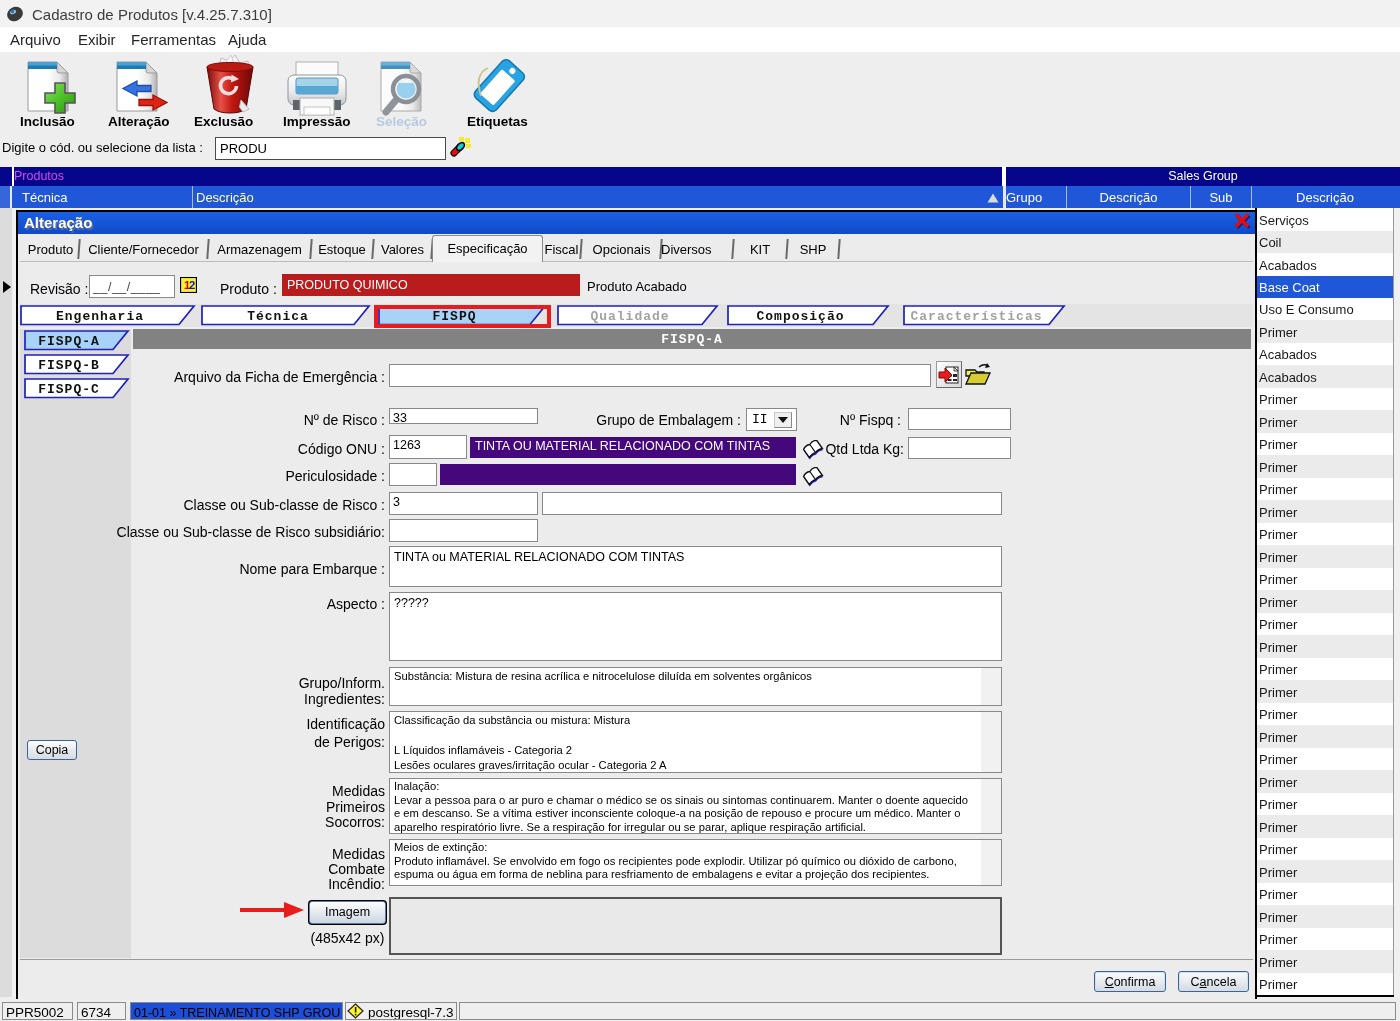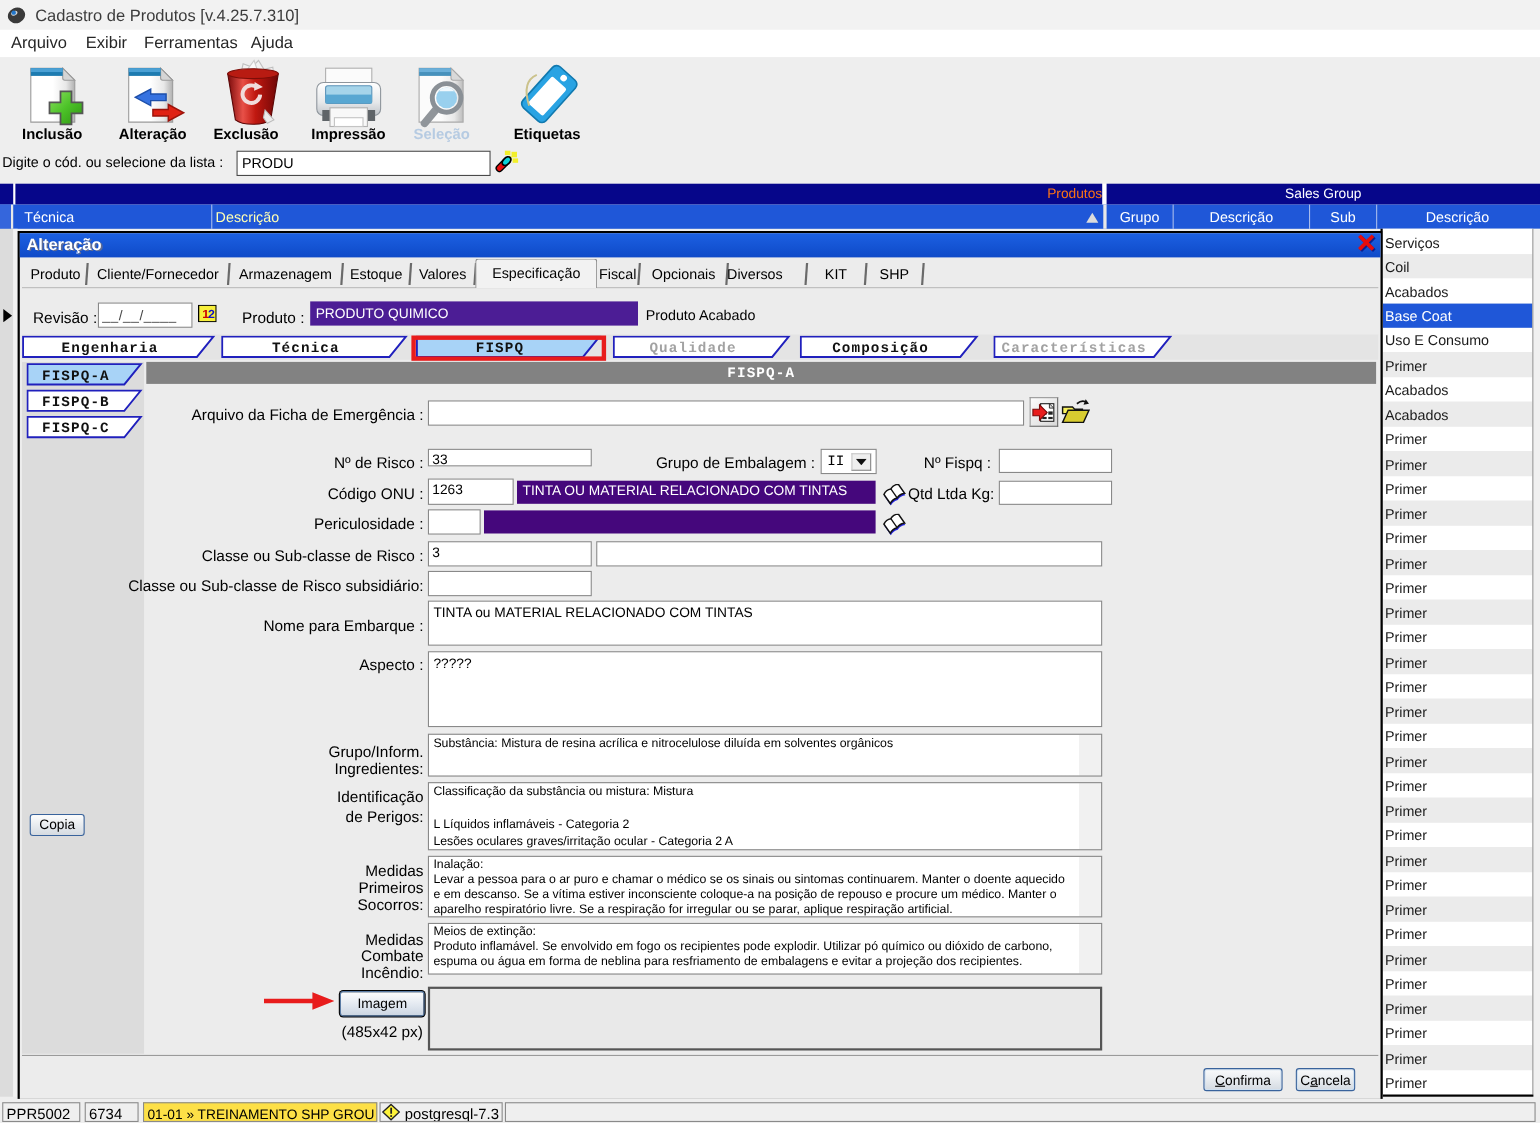--- a/index.html
+++ b/index.html
@@ -150,33 +150,33 @@
   <rect x="11" y="6" width="4" height="4"></rect>
       <rect x="16" y="8" width="5" height="4"></rect>
  </g>
  <line x1="4" y1="17" x2="9" y2="12" stroke="#000" stroke-width="7" stroke-linecap="round"></line>
  <line x1="4" y1="17" x2="8.5" y2="12.5" stroke="#e80c0c" stroke-width="4.6" stroke-linecap="round"></line>
  <ellipse cx="10.5" cy="10.5" rx="4.6" ry="3" fill="#0cd0d8" stroke="#000" stroke-width="1.6" transform="rotate(-45 10.5 10.5)"></ellipse>
 </svg>
 
 <div class="a" style="left:0;top:167px;width:1400px;height:19px;background:#fff"></div>
 <div class="a" style="left:0;top:167px;width:12px;height:19px;background:#06068a"></div>
-<div class="a" style="left:14px;top:167px;width:988px;height:19px;background:#06068a;color:#f97316;font-size:12.5px;text-align:right;line-height:19px">Produtos</div>
+<div class="a" style="left:14px;top:167px;width:988px;height:19px;background:#06068a;color:#d946ef;font-size:12.5px;text-align:left;line-height:19px">Produtos</div>
 <div class="a" style="left:1006px;top:167px;width:394px;height:19px;background:#06068a;color:#fff;font-size:12.5px;text-align:center;line-height:19px">Sales Group</div>
 
 <div class="a" style="left:0;top:186px;width:1400px;height:22px;background:#1f57d8"></div>
 <div class="a" style="left:0;top:186px;width:12px;height:22px;background:#3566dc;border-right:2px solid #e8e8e8"></div>
 <div class="a" style="left:22px;top:190px;font-size:13px;color:#fff">Técnica</div>
 <div class="a" style="left:196px;top:190px;font-size:13px;color:#ffffb4">Descrição</div>
 <div class="a" style="left:192px;top:186px;width:1px;height:22px;background:rgba(225,230,245,0.7)"></div>
 <svg class="a" style="left:987px;top:193px" width="12" height="10" viewBox="0 0 12 10">
     <path d="M6 0.5 L11.5 9.5 L0.5 9.5 Z" fill="#dcdcdc"></path>
   </svg>
 <div class="a" style="left:1003px;top:186px;width:3px;height:22px;background:#e8e8e8"></div>
-<div class="a" style="left:1006px;top:190px;width:60px;text-align:center;font-size:13px;color:#fff">Grupo</div>
+<div class="a" style="left:1006px;top:190px;width:60px;text-align:left;font-size:13px;color:#fff">Grupo</div>
 <div class="a" style="left:1066px;top:186px;width:1px;height:22px;background:rgba(225,230,245,0.7)"></div>
 <div class="a" style="left:1067px;top:190px;width:123px;text-align:center;font-size:13px;color:#fff">Descrição</div>
 <div class="a" style="left:1190px;top:186px;width:1px;height:22px;background:rgba(225,230,245,0.7)"></div>
 <div class="a" style="left:1191px;top:190px;width:60px;text-align:center;font-size:13px;color:#fff">Sub</div>
 <div class="a" style="left:1251px;top:186px;width:1px;height:22px;background:rgba(225,230,245,0.7)"></div>
 <div class="a" style="left:1257px;top:190px;width:136px;text-align:center;font-size:13px;color:#fff">Descrição</div>
 
 <div class="a" style="left:0;top:208px;width:12px;height:789px;background:#dcdcdc"></div>
 <div class="a" style="left:12px;top:208px;width:4px;height:789px;background:#f2f2f2"></div>
 <svg class="a" style="left:2px;top:281px" width="9" height="12" viewBox="0 0 9 12">
@@ -256,21 +256,21 @@
 <div class="a" style="left:838px;top:239px;width:1.6px;height:20px;background:#6a6a6a;transform:skewX(-4deg)"></div>
 <div class="a" style="left:20px;top:261px;width:1233px;height:1px;background:#bcbcbc;z-index:2"></div>
 <div class="a lbl" style="left:30px;top:281px">Revisão :</div>
 <div class="inp" style="left:89px;top:275px;width:86px;height:23px;color:#444;letter-spacing:0.5px;padding-top:4px">__/__/____</div>
 <svg class="a" style="left:180px;top:277px" width="17" height="16" viewBox="0 0 15 15" preserveAspectRatio="none">
  <rect x="0.5" y="0.5" width="14" height="14" fill="#f7ef3c" stroke="#000"></rect>
  <text x="3.5" y="11" font-size="10" font-weight="bold" fill="#cc0000" font-family="Liberation Sans">1</text>
  <text x="8" y="11" font-size="10" font-weight="bold" fill="#1111cc" font-family="Liberation Sans">2</text>
 </svg>
 <div class="a lbl" style="left:220px;top:281px">Produto :</div>
-<div class="a" style="left:282px;top:274px;width:298px;height:22px;background:#4c1d95;color:#fff;font-size:12.5px;padding:4px 0 14px 5px">PRODUTO QUIMICO</div>
+<div class="a" style="left:282px;top:274px;width:298px;height:22px;background:#b91c1c;color:#fff;font-size:12.5px;padding:4px 0 14px 5px">PRODUTO QUIMICO</div>
 <div class="a lbl" style="left:587px;top:279px;font-size:13px">Produto Acabado</div>
 
 <div class="a" style="left:20px;top:304px;width:1233px;height:23px;background:#e4e4e4"></div>
 <svg class="a" style="left:20px;top:305px;z-index:1" width="176" height="21" viewBox="0 0 176 21">
  <path d="M1 1 H 174 L 159 19.5 H 1 Z" fill="#ffffff" stroke="#2020bd" stroke-width="1.7"></path>
  <text x="80.0" y="15" font-size="13" font-weight="bold" letter-spacing="1" fill="#111" text-anchor="middle" font-family="Liberation Mono">Engenharia</text>
 </svg>
 <svg class="a" style="left:201px;top:305px;z-index:1" width="170" height="21" viewBox="0 0 170 21">
  <path d="M1 1 H 168 L 153 19.5 H 1 Z" fill="#ffffff" stroke="#2020bd" stroke-width="1.7"></path>
  <text x="77.0" y="15" font-size="13" font-weight="bold" letter-spacing="1" fill="#111" text-anchor="middle" font-family="Liberation Mono">Técnica</text>
@@ -396,24 +396,24 @@
 <svg class="a" style="left:238px;top:900px" width="68" height="20" viewBox="0 0 68 20">
  <path d="M2 8 h44 v-6 l20 8 -20 8 v-6 h-44 z" fill="#e81c1c"></path>
 </svg>
 <div class="a" style="left:308px;top:900px;width:79px;height:25px;background:#000;border-radius:4px"></div>
 <div class="a" style="left:309px;top:901px;width:77px;height:23px;background:linear-gradient(#fdfdfd,#e2e8f0 55%,#ccd6e2);border:1px solid #5a7ba4;border-radius:3px;font-size:12.5px;text-align:center;padding-top:3px">Imagem</div>
 <div class="a lbl" style="left:305px;top:930px;width:85px;text-align:center">(485x42 px)</div>
 <div class="a" style="left:389px;top:897px;width:613px;height:58px;background:#e9e9e9;border:2px solid #555"></div>
 
 <div class="a" style="left:20px;top:959px;width:1233px;height:1px;background:#9a9a9a"></div>
 <div class="a" style="left:1094px;top:971px;width:72px;height:21px;background:linear-gradient(#f9fafb,#e8ecf0 50%,#d4dae1);border:1px solid #39639c;border-radius:3px;font-size:12.5px;text-align:center;padding-top:3px;box-shadow:inset 0 0 0 1px #cfe0f0"><u>C</u>onfirma</div>
-<div class="a" style="left:1178px;top:971px;width:54px;height:21px;background:linear-gradient(#f9fafb,#e8ecf0 50%,#d4dae1);border:1px solid #39639c;border-radius:3px;font-size:12.5px;text-align:center;padding-top:3px;box-shadow:inset 0 0 0 1px #cfe0f0">C<u>a</u>ncela</div>
+<div class="a" style="left:1178px;top:971px;width:71px;height:21px;background:linear-gradient(#f9fafb,#e8ecf0 50%,#d4dae1);border:1px solid #39639c;border-radius:3px;font-size:12.5px;text-align:center;padding-top:3px;box-shadow:inset 0 0 0 1px #cfe0f0">C<u>a</u>ncela</div>
 
 <div class="a" style="left:0;top:999px;width:1400px;height:22px;background:#eeeeee"></div>
 <div class="a" style="left:2px;top:1002px;width:71px;height:18px;background:#efefef;border:1px solid #8a8a8a;font-size:13.5px;padding:2px 0 0 3px">PPR5002</div>
 <div class="a" style="left:77px;top:1002px;width:49px;height:18px;background:#efefef;border:1px solid #8a8a8a;font-size:13.5px;padding:2px 0 0 3px">6734</div>
-<div class="a" style="left:130px;top:1002px;width:213px;height:18px;background:#fde047;border:1px solid #8a8a8a;font-size:12.5px;padding:3px 0 0 3px;white-space:nowrap;overflow:hidden">01-01 » TREINAMENTO SHP GROU</div>
+<div class="a" style="left:130px;top:1002px;width:213px;height:18px;background:#1d4ed8;border:1px solid #8a8a8a;font-size:12.5px;padding:3px 0 0 3px;white-space:nowrap;overflow:hidden">01-01 » TREINAMENTO SHP GROU</div>
 <div class="a" style="left:345px;top:1002px;width:112px;height:18px;background:#efefef;border:1px solid #8a8a8a;font-size:13.5px;padding:2px 0 0 22px;white-space:nowrap;overflow:hidden">postgresql-7.3</div>
 <svg class="a" style="left:347px;top:1003px" width="17" height="16" viewBox="0 0 17 16">
  <path d="M8.5 1 L16 8 L8.5 15 L1 8 Z" fill="#fdf23a" stroke="#222" stroke-width="1.2"></path>
  <rect x="7.8" y="4" width="1.6" height="5.5" fill="#222"></rect>
     <rect x="7.8" y="10.8" width="1.6" height="1.6" fill="#222"></rect>
 </svg>
 <div class="a" style="left:459px;top:1002px;width:937px;height:18px;background:#efefef;border:1px solid #8a8a8a"></div>
 </body></html>

